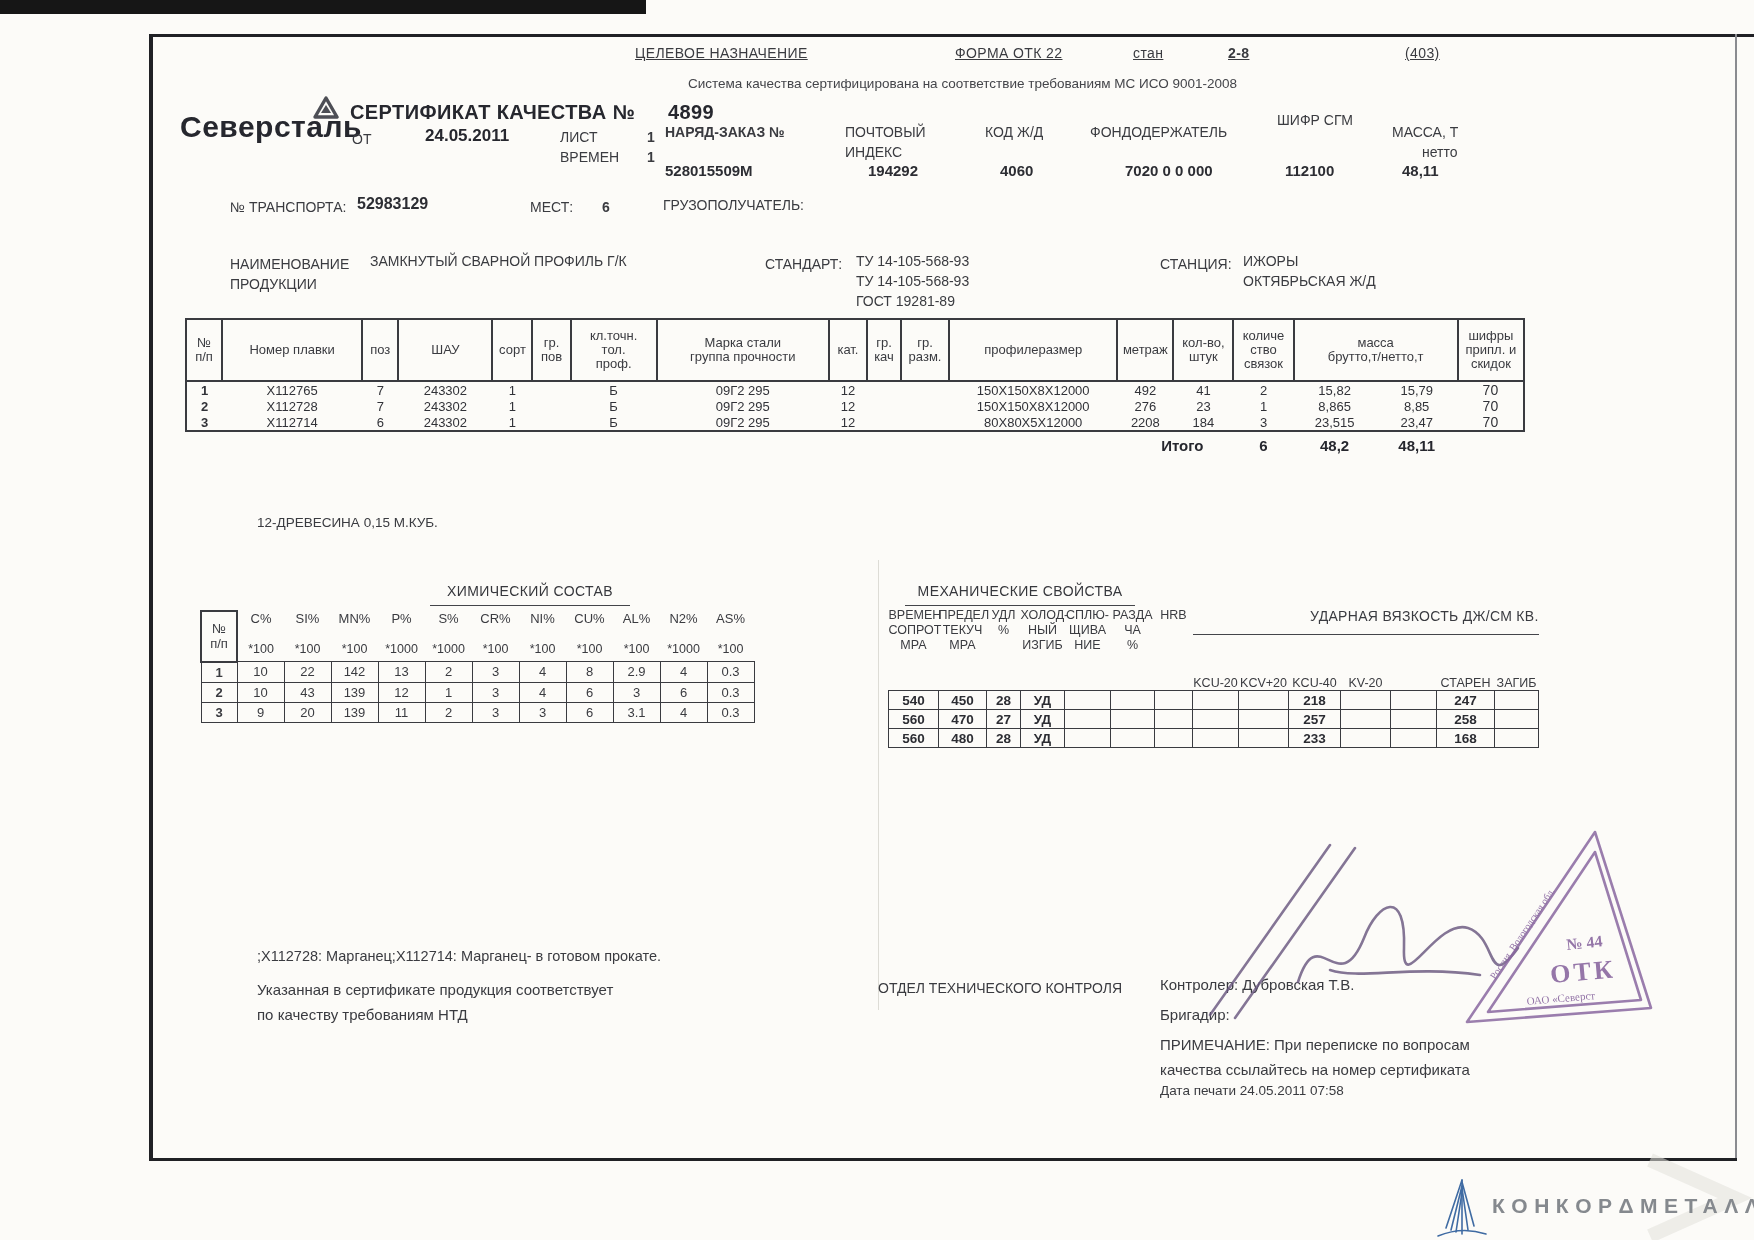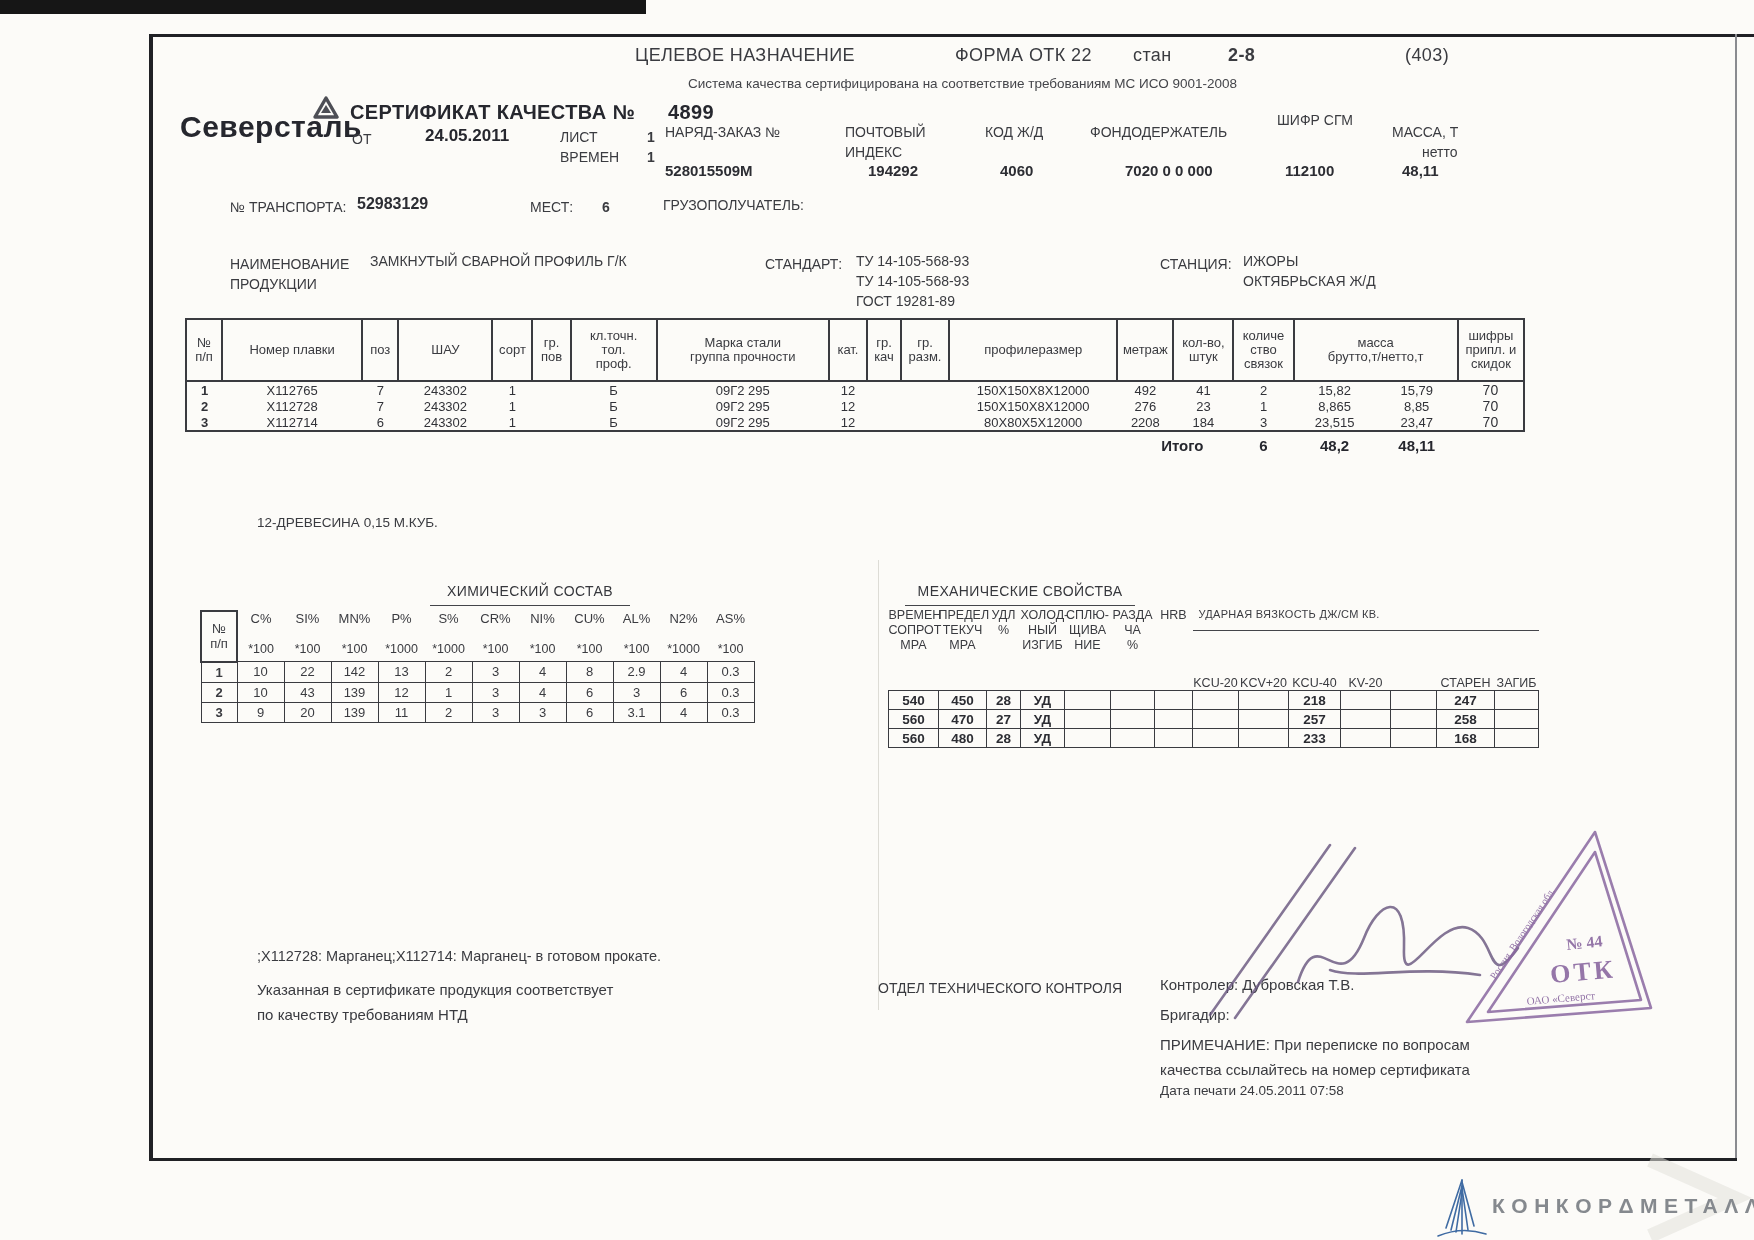--- a/index.html
+++ b/index.html
@@ -11,21 +11,21 @@
   .b{font-weight:bold;}
   .c{text-align:center;}
   
   .scan-strip{left:0;top:0;width:646px;height:14px;background:#161616;}
   .frame-left{left:149px;top:34px;width:4px;height:1126px;background:#202125;}
   .frame-top{left:149px;top:34px;width:1605px;height:3px;background:#202125;}
   .frame-right{left:1735px;top:34px;width:2px;height:1126px;background:#8a8b90;}
   .frame-bottom{left:149px;top:1158px;width:1588px;height:3px;background:#202125;}
   .fold-line{left:878px;top:560px;width:1px;height:450px;background:#dddcd6;}
   
-  .hdr{font-size:18px;letter-spacing:.4px;}
+  .hdr{font-size:14px;letter-spacing:.4px;text-decoration:underline;}
   .iso{font-size:13.5px;color:#44454a;}
   .logo-text{font-size:30px;font-weight:bold;color:#26272e;letter-spacing:.5px;}
   .cert-title{font-size:20px;font-weight:bold;color:#26272e;letter-spacing:.4px;}
   .lbl{font-size:14px;line-height:20px;}
   .val{font-size:15px;font-weight:bold;color:#2c2d33;}
   .date-val{font-size:17px;font-weight:bold;color:#26272e;}
   
   table{border-collapse:collapse;table-layout:fixed;}
   .main-tbl{width:1340px;}
   .main-tbl th{border:2px solid #3a3b40;font-weight:normal;font-size:13px;line-height:14px;
@@ -42,21 +42,21 @@
   .chem-tbl .el-name{vertical-align:top;height:26px;text-align:center;}
   .chem-tbl .el-mult{height:24px;vertical-align:middle;text-align:center;font-size:12.5px;}
   .chem-tbl .num-box{border:2px solid #3a3b40;white-space:pre-line;font-size:13px;line-height:15px;}
   .chem-tbl tbody td{border:1.5px solid #3a3b40;font-size:13px;height:19px;text-align:center;padding:0;}
   .chem-tbl tbody td:first-child{font-weight:bold;}
   .mech-tbl{width:650px;}
   .mech-tbl thead th{font-weight:normal;padding:0;}
   .mech-lbl{vertical-align:top;font-size:12.5px;line-height:15px;white-space:pre-line;
             text-align:center;height:62px;}
   .impact-cell{vertical-align:top;text-align:left;}
-  .impact-title{font-size:11px;padding-left:6px;letter-spacing:.3px;}
+  .impact-title{font-size:14px;padding-left:6px;letter-spacing:.3px;text-align:right;}
   .impact-underline{border-bottom:1.5px solid #44454a;margin-top:10px;width:100%;}
   .mech-sub{font-size:12.5px;height:20px;vertical-align:bottom;padding-bottom:3px;}
   .mech-tbl tbody td{border:1.5px solid #3a3b40;font-size:13.5px;font-weight:bold;height:18px;
                      text-align:center;padding:0;color:#2c2d33;}
   
   .foot{font-size:15px;line-height:25px;}
   .small{font-size:13.5px;}
   .brand-text{font-size:21px;letter-spacing:6.5px;color:#85898e;font-weight:bold;}
 </style>
 </head>
@@ -87,21 +87,21 @@
   <div class="abs logo-text" style="left:180px;top:110px;">Северсталь</div>
   <div class="abs cert-title" style="left:350px;top:101px;">СЕРТИФИКАТ КАЧЕСТВА №</div>
   <div class="abs cert-title" style="left:668px;top:101px;">4899</div>
   <div class="abs lbl" style="left:352px;top:129px;">ОТ</div>
   <div class="abs date-val" style="left:425px;top:126px;">24.05.2011</div>
   <div class="abs lbl" style="left:560px;top:127px;">ЛИСТ</div>
   <div class="abs lbl b" style="left:647px;top:127px;">1</div>
   <div class="abs lbl" style="left:560px;top:147px;">ВРЕМЕН</div>
   <div class="abs lbl b" style="left:647px;top:147px;">1</div>
 
-  <div class="abs lbl" style="left:665px;top:122px;">НАРЯД-ЗАКАЗ №</div>
+  <div class="abs lbl" style="left:665px;top:122px;font-weight:bold;">НАРЯД-ЗАКАЗ №</div>
   <div class="abs lbl pre" style="left:845px;top:122px;">ПОЧТОВЫЙ
 ИНДЕКС</div>
   <div class="abs lbl" style="left:985px;top:122px;">КОД Ж/Д</div>
   <div class="abs lbl" style="left:1090px;top:122px;">ФОНДОДЕРЖАТЕЛЬ</div>
   <div class="abs lbl" style="left:1277px;top:110px;">ШИФР СГМ</div>
   <div class="abs lbl" style="left:1392px;top:122px;">МАССА, Т</div>
   <div class="abs lbl" style="left:1422px;top:142px;">нетто</div>
 
   <div class="abs val" style="left:665px;top:162px;">528015509М</div>
   <div class="abs val" style="left:868px;top:162px;">194292</div>

